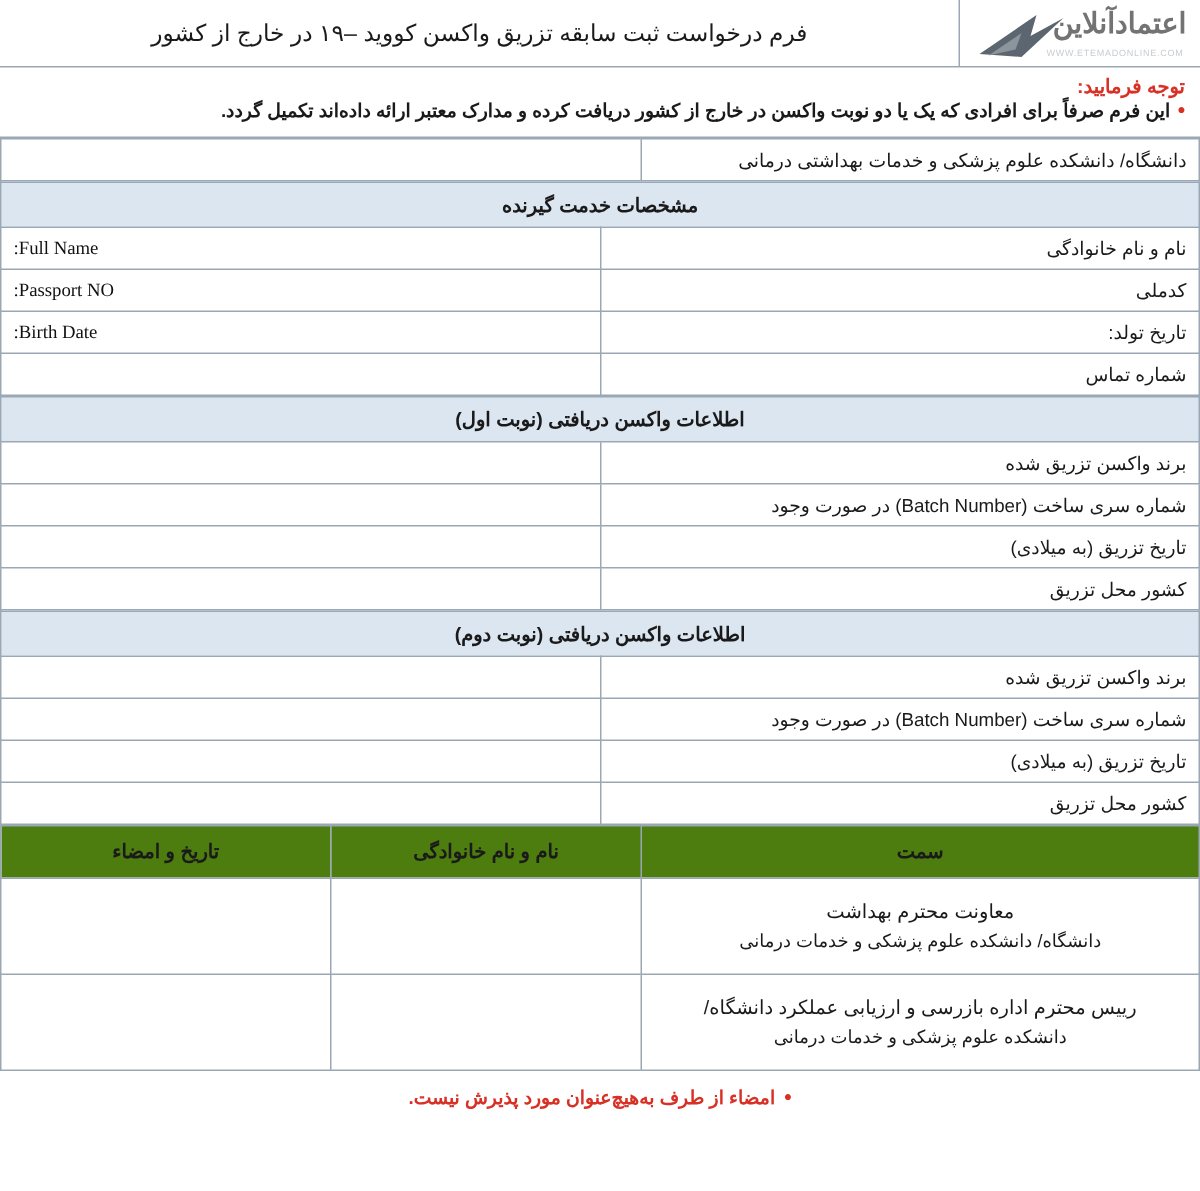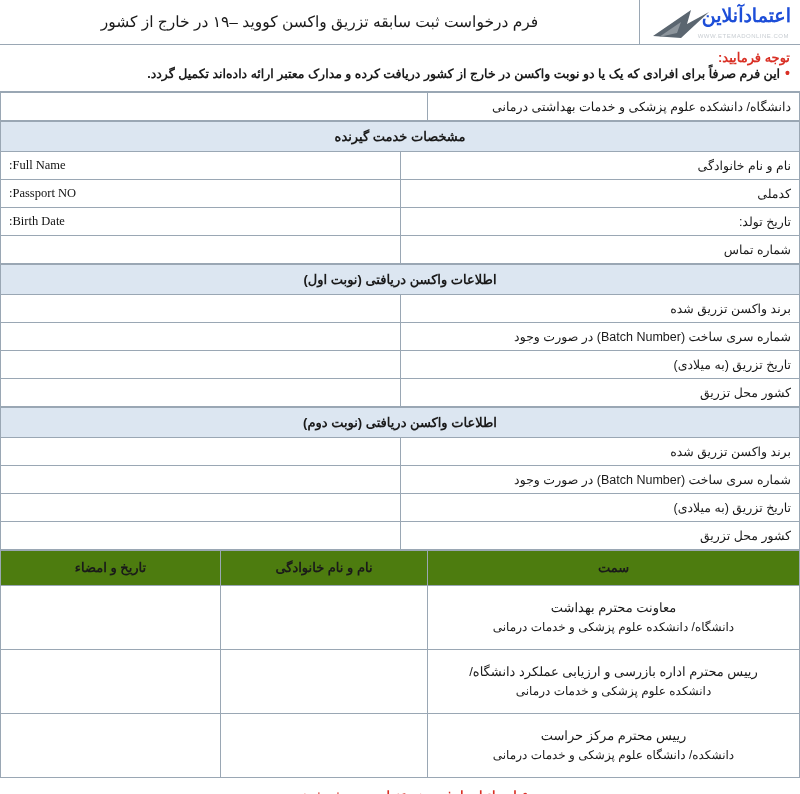--- a/index.html
+++ b/index.html
@@ -40,21 +40,21 @@
     position: relative;
     width: 150px;
     height: 40px;
   }
   .logo-text {
     position: absolute;
     top: 2px;
     right: 4px;
     font-size: 19px;
     font-weight: bold;
-    color: #1d4ed8;
+    color: #737373;
     letter-spacing: 1px;
     white-space: nowrap;
   }
   .logo-sub {
     position: absolute;
     bottom: 3px;
     right: 6px;
     font-size: 6px;
     color: #c8cdd2;
     letter-spacing: 0.5px;
@@ -309,28 +309,20 @@
       <td></td>
     </tr>
     <tr class="row-tall">
       <td class="role-cell">
         <span class="role-title">رییس محترم اداره بازرسی و ارزیابی عملکرد دانشگاه/</span>
         <span class="role-sub">دانشکده علوم پزشکی و خدمات درمانی</span>
       </td>
       <td></td>
       <td></td>
     </tr>
-    <tr class="row-tall">
-      <td class="role-cell">
-        <span class="role-title">رییس محترم مرکز حراست</span>
-        <span class="role-sub">دانشکده/ دانشگاه علوم پزشکی و خدمات درمانی</span>
-      </td>
-      <td></td>
-      <td></td>
-    </tr>
   </tbody>
     </table>
 
   <div class="footer-note">
     <span class="bullet">•</span>
     <span>امضاء از طرف به‌هیچ‌عنوان مورد پذیرش نیست.</span>
   </div>
 
 </div>
 

